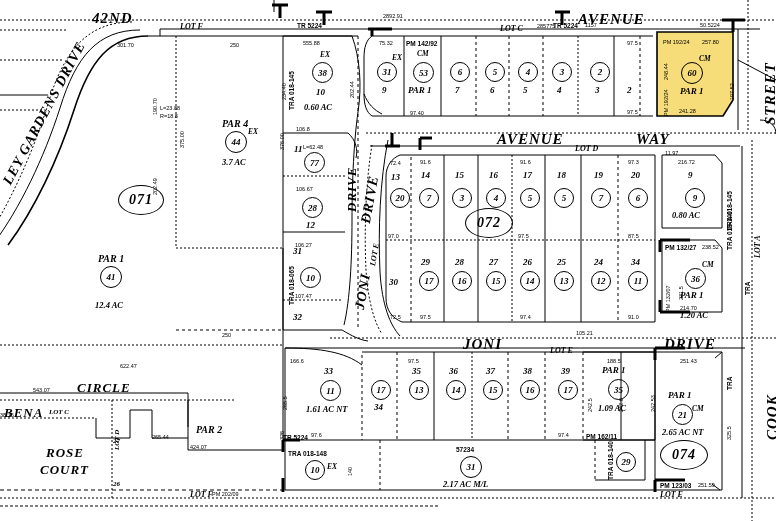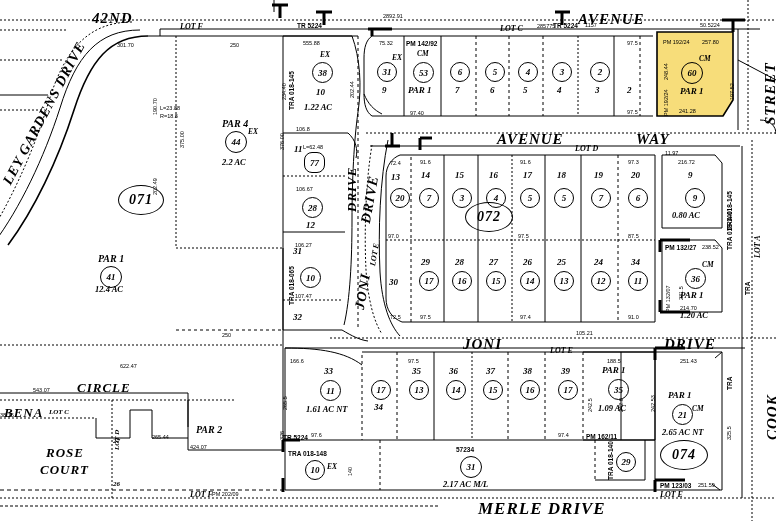--- a/index.html
+++ b/index.html
@@ -209,21 +209,20 @@
       <path d="M364 94 C 368 104 374 110 382 114"></path>
     </g>
   </svg>
 
   <div class="lbl street" style="left:92px;top:10px;">42ND</div>
   <div class="lbl street" style="left:578px;top:11px;">AVENUE</div>
   <div class="lbl street" style="left:497px;top:131px;">AVENUE</div>
   <div class="lbl street" style="left:636px;top:131px;">WAY</div>
   <div class="lbl street" style="left:463px;top:336px;">JONI</div>
   <div class="lbl street" style="left:664px;top:336px;">DRIVE</div>
-  <div class="lbl street" style="left:478px;top:499px;font-size:17px;">MERLE  DRIVE</div>
   <div class="lbl street-sm" style="left:4px;top:405px;">BENA</div>
   <div class="lbl street-sm" style="left:77px;top:380px;">CIRCLE</div>
   <div class="lbl street-sm" style="left:46px;top:445px;">ROSE</div>
   <div class="lbl street-sm" style="left:40px;top:462px;">COURT</div>
 
   <div class="lbl street rot90" style="left:764px;top:440px;">COOK</div>
   <div class="lbl street rot90" style="left:762px;top:125px;">STREET</div>
   <div class="lbl street" style="left:0px;top:180px;transform:rotate(-62deg);transform-origin:0 0;font-size:14px;">LEY GARDENS  DRIVE</div>
   <div class="lbl street" style="left:352px;top:308px;transform:rotate(-80deg);transform-origin:0 0;font-size:14px;">JONI</div>
   <div class="lbl street" style="left:358px;top:222px;transform:rotate(-80deg);transform-origin:0 0;font-size:14px;">DRIVE</div>
@@ -234,21 +233,21 @@
   <div class="lbl" style="left:575px;top:144px;font-size:8px;font-style:italic;font-weight:bold;">LOT D</div>
   <div class="lbl" style="left:368px;top:265px;font-size:8px;font-style:italic;font-weight:bold;transform:rotate(-80deg);transform-origin:0 0;">LOT E</div>
   <div class="lbl" style="left:550px;top:346px;font-size:8px;font-style:italic;font-weight:bold;">LOT E</div>
   <div class="lbl" style="left:753px;top:258px;font-size:8px;font-style:italic;font-weight:bold;transform:rotate(-90deg);transform-origin:0 0;">LOT A</div>
   <div class="lbl" style="left:49px;top:408px;font-size:7px;font-style:italic;font-weight:bold;">LOT C</div>
   <div class="lbl" style="left:113px;top:450px;font-size:7px;font-style:italic;font-weight:bold;transform:rotate(-90deg);transform-origin:0 0;">LOT D</div>
   <div class="lbl" style="left:190px;top:490px;font-size:8px;font-style:italic;font-weight:bold;">LOT F</div>
   <div class="lbl" style="left:660px;top:490px;font-size:8px;font-style:italic;font-weight:bold;">LOT E</div>
 
   <div class="blockno" style="left:118px;top:185px;width:44px;height:28px;">071</div>
-  <div class="blockno" style="left:465px;top:202px;width:46px;height:28px;">072</div>
+  <div class="blockno" style="left:465px;top:208px;width:46px;height:28px;">072</div>
   <div class="blockno" style="left:660px;top:440px;width:46px;height:28px;">074</div>
 
   <div class="apn" style="left:377px;top:62px;width:18px;height:18px;">31</div>
   <div class="lbl ex" style="left:392px;top:53px;">EX</div>
   <div class="lbl lotno" style="left:382px;top:85px;">9</div>
 
   <div class="apn" style="left:413px;top:62px;width:19px;height:19px;">53</div>
   <div class="lbl cm" style="left:417px;top:49px;">CM</div>
   <div class="lbl parlbl" style="left:408px;top:85px;">PAR 1</div>
 
@@ -281,34 +280,34 @@
   <div class="lbl dim" style="left:663px;top:39px;">PM 192/24</div>
   <div class="lbl dim" style="left:702px;top:39px;">257.80</div>
   <div class="lbl dim rot90" style="left:729px;top:100px;">197.52</div>
   <div class="lbl dim rot90" style="left:663px;top:80px;">248.44</div>
   <div class="lbl dim rot90" style="left:663px;top:116px;">PM 192/24</div>
   <div class="lbl dim" style="left:679px;top:108px;">241.28</div>
 
   <div class="lbl parlbl" style="left:222px;top:118px;font-size:10px;">PAR 4</div>
   <div class="apn" style="left:225px;top:131px;width:20px;height:20px;">44</div>
   <div class="lbl ex" style="left:248px;top:127px;">EX</div>
-  <div class="lbl acre" style="left:222px;top:157px;">2.2 AC</div>
+  <div class="lbl acre" style="left:222px;top:157px;">3.7 AC</div>
 
   <div class="lbl parlbl" style="left:98px;top:253px;font-size:10px;">PAR 1</div>
   <div class="apn" style="left:100px;top:266px;width:20px;height:20px;">41</div>
-  <div class="lbl acre" style="left:95px;top:284px;">12.4 AC</div>
+  <div class="lbl acre" style="left:95px;top:300px;">12.4 AC</div>
 
   <div class="lbl parlbl" style="left:196px;top:424px;font-size:10px;">PAR 2</div>
 
   <div class="apn" style="left:312px;top:62px;width:19px;height:19px;">38</div>
   <div class="lbl ex" style="left:320px;top:50px;">EX</div>
   <div class="lbl lotno" style="left:316px;top:87px;">10</div>
-  <div class="lbl acre" style="left:304px;top:102px;">1.22 AC</div>
-
-  <div class="apn" style="left:304px;top:152px;width:19px;height:19px;border-radius:8px;">77</div>
+  <div class="lbl acre" style="left:304px;top:102px;">0.60 AC</div>
+
+  <div class="apn" style="left:304px;top:152px;width:19px;height:19px;">77</div>
   <div class="lbl lotno" style="left:294px;top:144px;">11</div>
 
   <div class="apn" style="left:302px;top:197px;width:19px;height:19px;">28</div>
   <div class="lbl lotno" style="left:306px;top:220px;">12</div>
 
   <div class="apn" style="left:300px;top:267px;width:19px;height:19px;">10</div>
   <div class="lbl lotno" style="left:293px;top:246px;">31</div>
   <div class="lbl lotno" style="left:293px;top:312px;">32</div>
 
   <div class="apn" style="left:390px;top:188px;width:18px;height:18px;">20</div>

